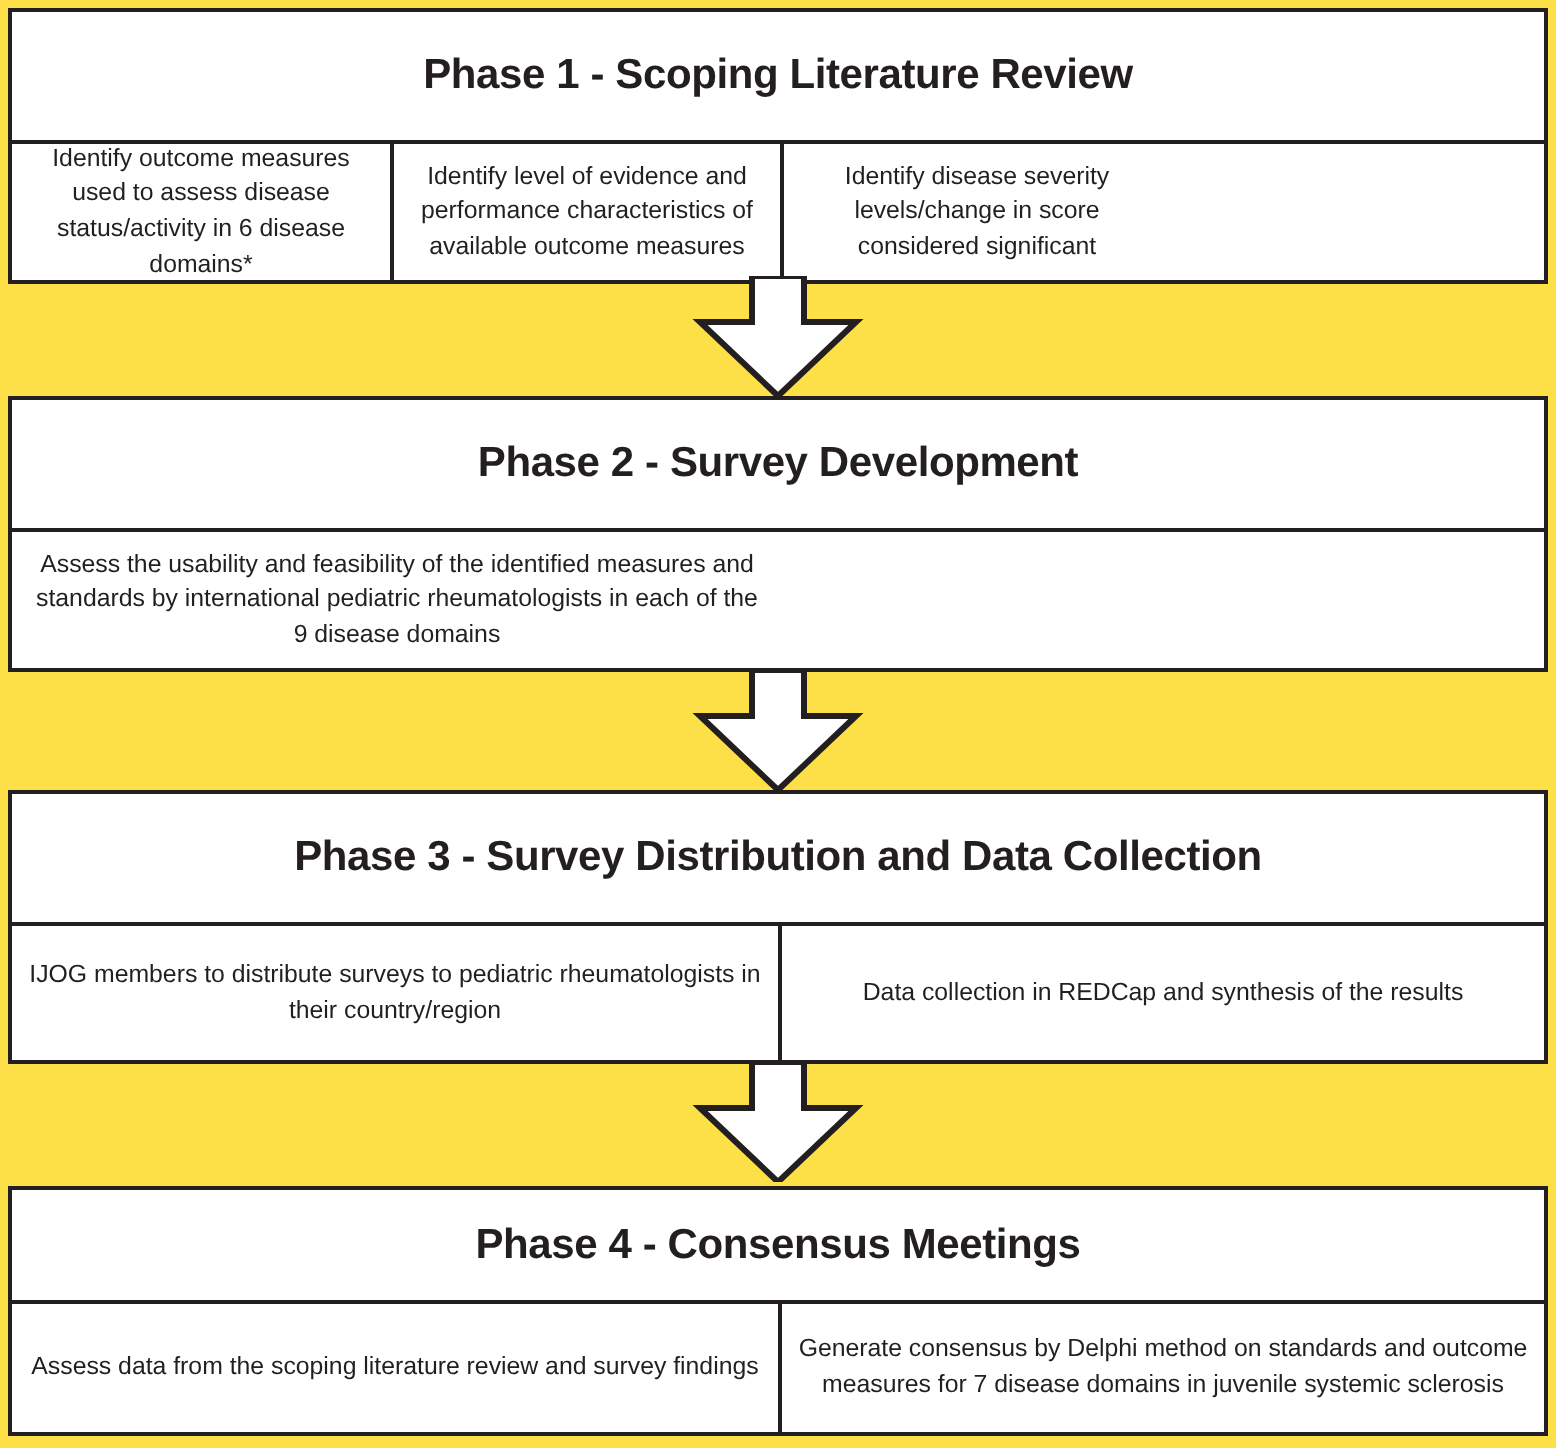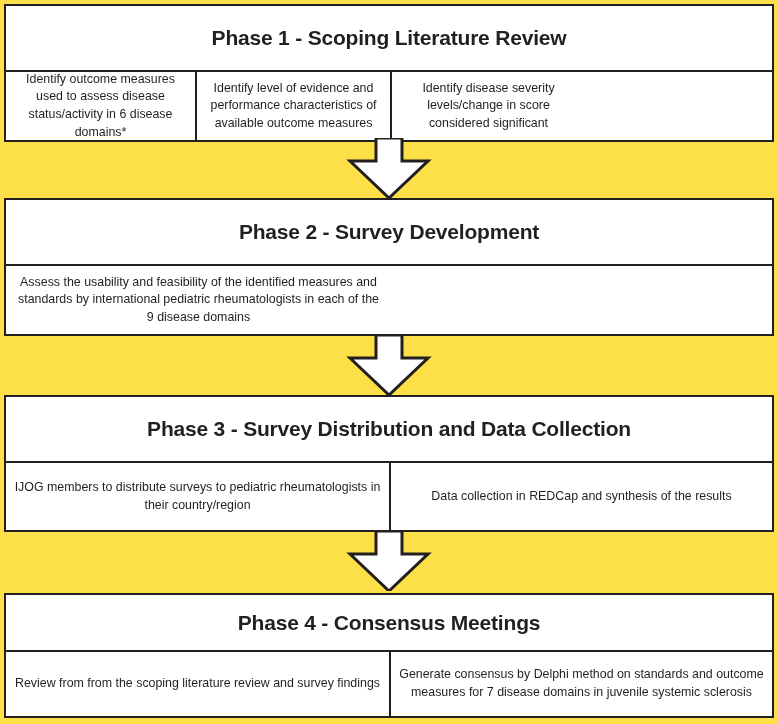--- a/index.html
+++ b/index.html
@@ -153,18 +153,18 @@
 
   <div class="connector" id="connector-3">
     <svg width="778" height="60" viewBox="0 0 778 60" xmlns="http://www.w3.org/2000/svg">
       <polygon points="376,0 402,0 402,23 428,23 389,60 350,23 376,23" fill="#ffffff" stroke="#231f20" stroke-width="3" stroke-linejoin="miter"></polygon>
     </svg>
   </div>
 
   <div class="phase-block" id="phase-4">
     <div class="phase-title">Phase 4 - Consensus Meetings</div>
     <div class="phase-items">
-      <div class="phase-item">Review from from the scoping literature review and survey findings</div>
+      <div class="phase-item">Assess data from the scoping literature review and survey findings</div>
       <div class="phase-item">Generate consensus by Delphi method on standards and outcome measures for 7 disease domains in juvenile systemic sclerosis</div>
     </div>
   </div>
 
 </div>
 
 </body></html>

